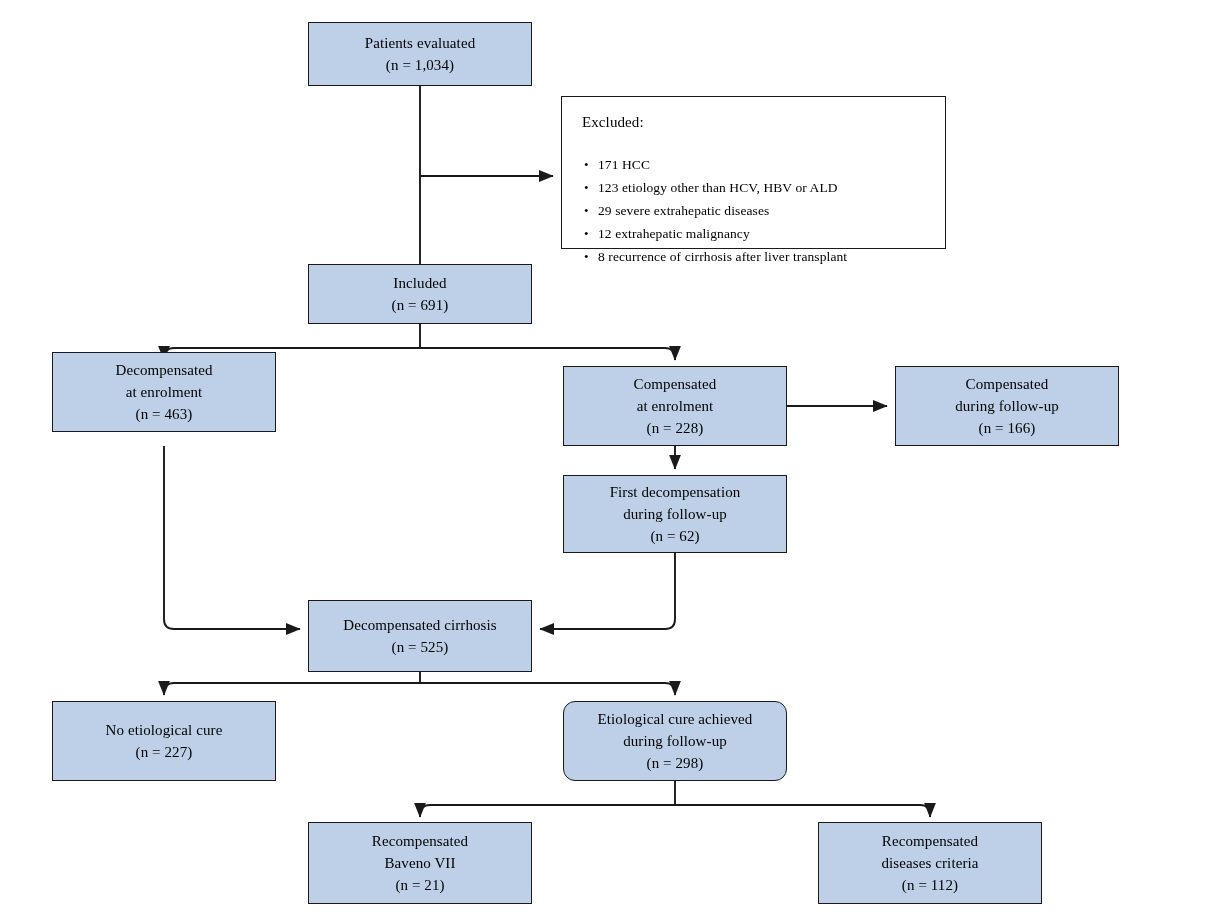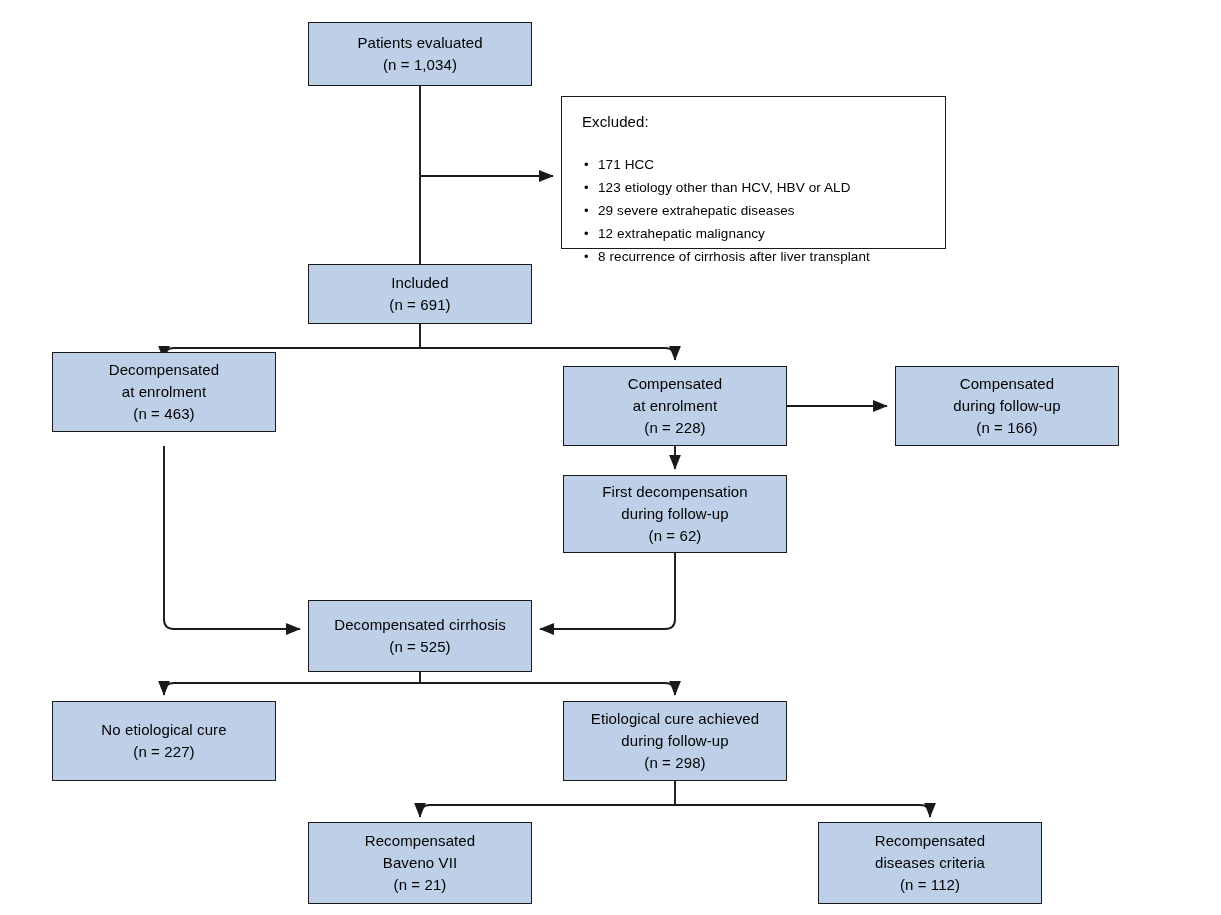--- a/index.html
+++ b/index.html
@@ -34,20 +34,21 @@
     background: #bdd0e7;
     display: flex;
     flex-direction: column;
     align-items: center;
     justify-content: center;
     text-align: center;
     color: #000000;
     font-size: 15px;
     line-height: 22px;
     letter-spacing: 0.1px;
+    font-family: Liberation Serif, serif;
   }
   .node .line {
     display: block;
     white-space: nowrap;
   }
   .node.plain {
     background: #ffffff;
     align-items: flex-start;
     justify-content: flex-start;
     text-align: left;
@@ -173,21 +174,21 @@
   <div class="node" style="left:308px; top:600px; width:224px; height:72px;">
     <span class="line">Decompensated cirrhosis</span>
     <span class="line">(n = 525)</span>
   </div>
 
   <div class="node" style="left:52px; top:701px; width:224px; height:80px;">
     <span class="line">No etiological cure</span>
     <span class="line">(n = 227)</span>
   </div>
 
-  <div class="node" style="left:563px; top:701px; width:224px; height:80px;">
+  <div class="node" style="left:563px; top:701px; width:224px; height:80px;border-radius:12px;">
     <span class="line">Etiological cure achieved</span>
     <span class="line">during follow-up</span>
     <span class="line">(n = 298)</span>
   </div>
 
   <div class="node" style="left:308px; top:822px; width:224px; height:82px;">
     <span class="line">Recompensated</span>
     <span class="line">Baveno VII</span>
     <span class="line">(n = 21)</span>
   </div>

